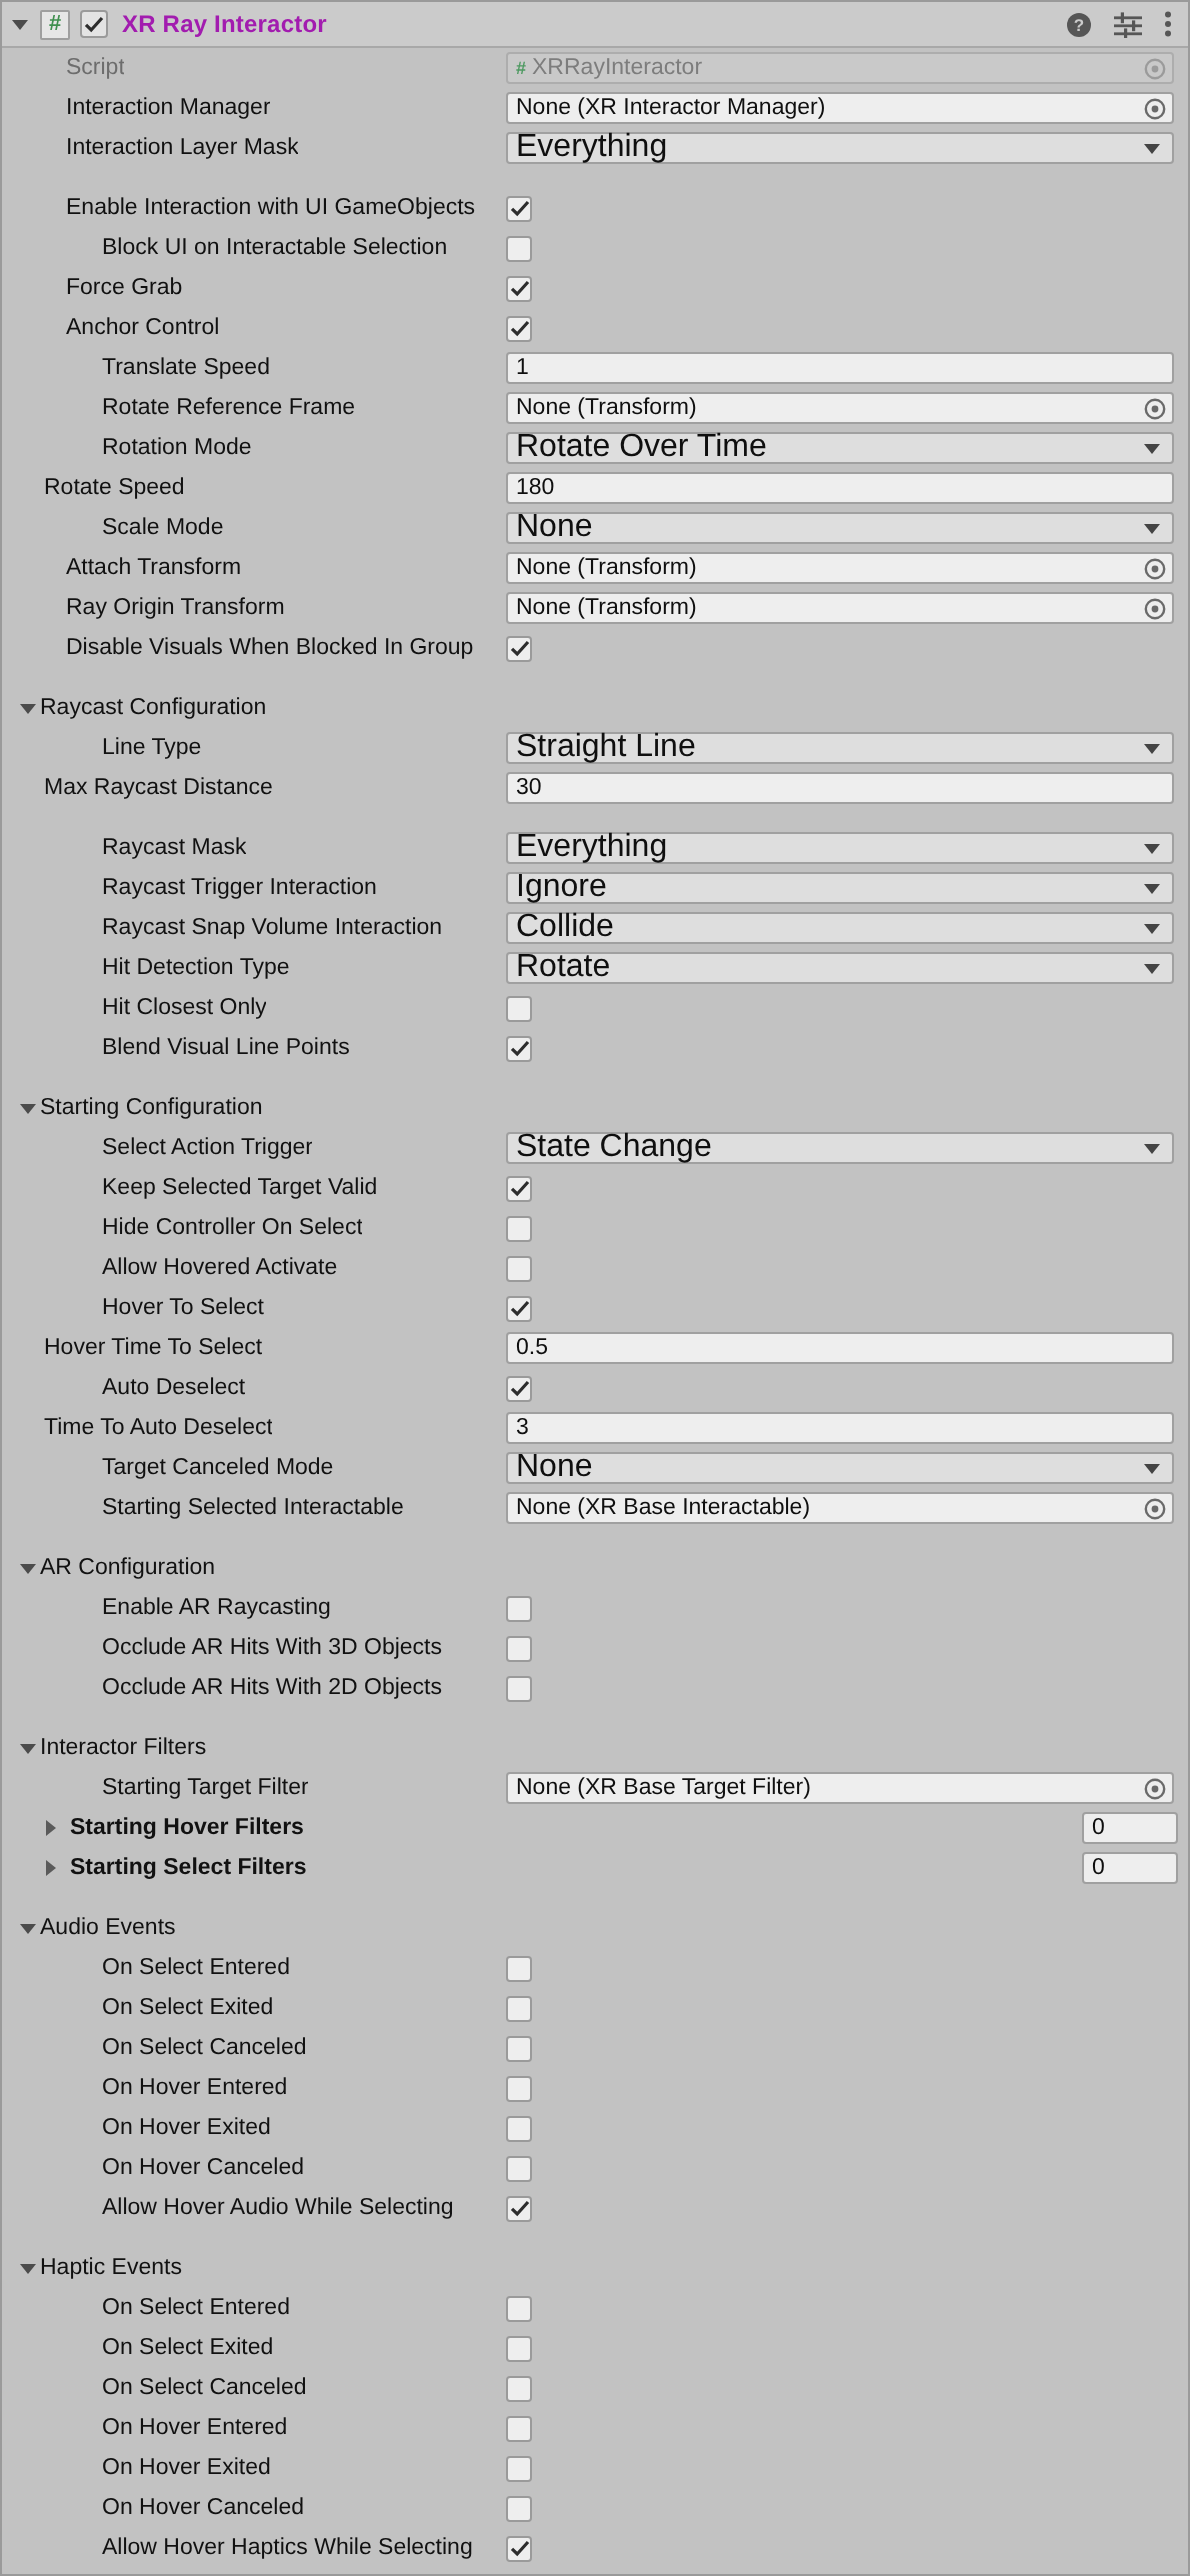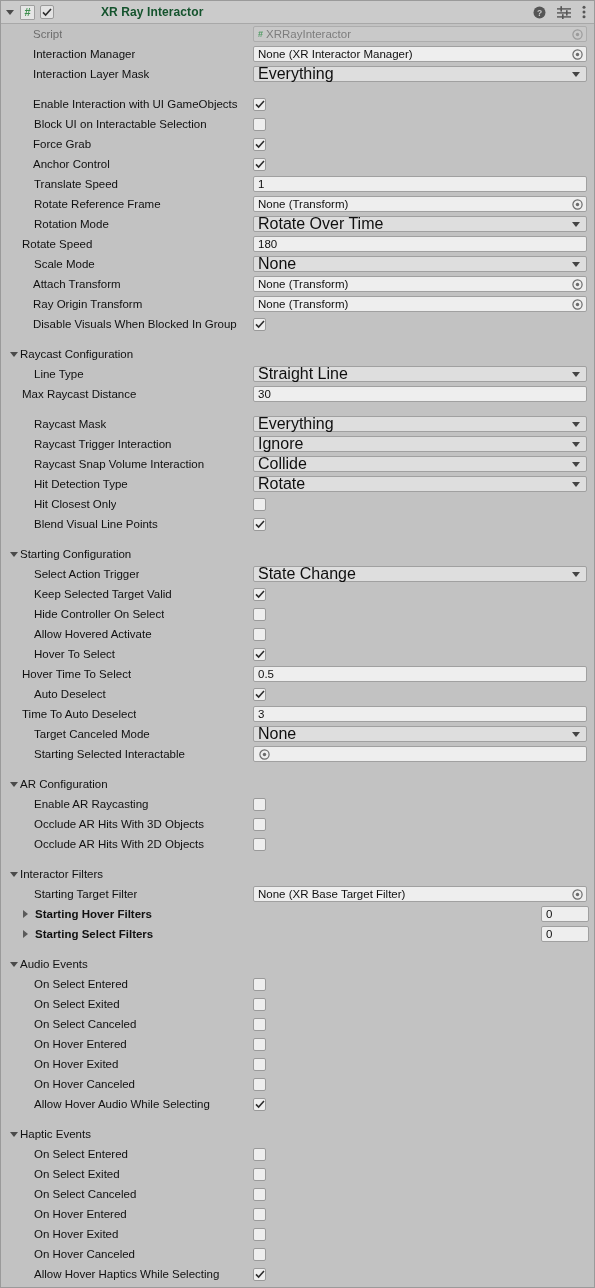--- a/index.html
+++ b/index.html
@@ -40,38 +40,38 @@
     background:#e6e6e6;border:1px solid #9f9f9f;border-radius:1px;
     display:flex;align-items:center;justify-content:center;
     color:#3f8f4f;font-weight:bold;font-size:11px;line-height:1;
     margin-right:5px;
   }
   .hdr-check{
     width:14px;height:14px;box-sizing:border-box;
     background:#e3e3e3;border:1px solid #9a9a9a;border-radius:2px;
     display:flex;align-items:center;justify-content:center;margin-right:7px;
   }
-  .hdr-title{font-weight:bold;font-size:12px;color:#14532d;letter-spacing:.1px;margin-left:40px;}
+  .hdr-title{font-weight:bold;font-size:12px;color:#a21caf;letter-spacing:.1px;}
   .hdr-right{margin-left:auto;display:flex;align-items:center;gap:11px;padding-right:2px;}
   .ico{fill:#565656;display:block;}
 
   
   .body{padding:0;}
   .row{
     height:20px;display:flex;align-items:center;position:relative;
   }
   .spacer{height:10px;}
   .label{
     color:#111;white-space:nowrap;overflow:hidden;text-overflow:ellipsis;
     line-height:20px;
   }
   .label.dim{color:#6d6d6d;}
   
   .ind0 .label{padding-left:32px;}
-  .ind1 .label{padding-left:33px;}
+  .ind1 .label{padding-left:50px;}
   .ind2 .label{padding-left:21px;}
 
   .sect{
     height:20px;display:flex;align-items:center;padding-left:9px;gap:2px;
   }
   .sect .sect-label{color:#111;line-height:20px;}
   .foldrow{
     height:20px;display:flex;align-items:center;padding-left:22px;gap:7px;position:relative;
   }
   .foldrow .fold-label{font-weight:bold;color:#111;line-height:20px;}
@@ -469,20 +469,21 @@
           <div class="popfield">
             <span class="poptext">None</span>
             <span class="popArrow"></span>
           </div>
         </div>
       </div>
       <div class="row ind1">
         <div class="label">Starting Selected Interactable</div>
         <div class="field">
           <div class="objfield">
+            <span class="objtext">None (XR Base Interactable)</span>
             <svg class="picker" viewBox="0 0 13 13">
               <circle cx="6.5" cy="6.5" r="4.6" fill="none" stroke="#6a6a6a" stroke-width="1.2"></circle>
               <circle cx="6.5" cy="6.5" r="1.7" fill="#6a6a6a"></circle>
             </svg>
           </div>
         </div>
       </div>
       <div class="spacer"></div>
       <div class="sect">
         <span class="tri"></span>

